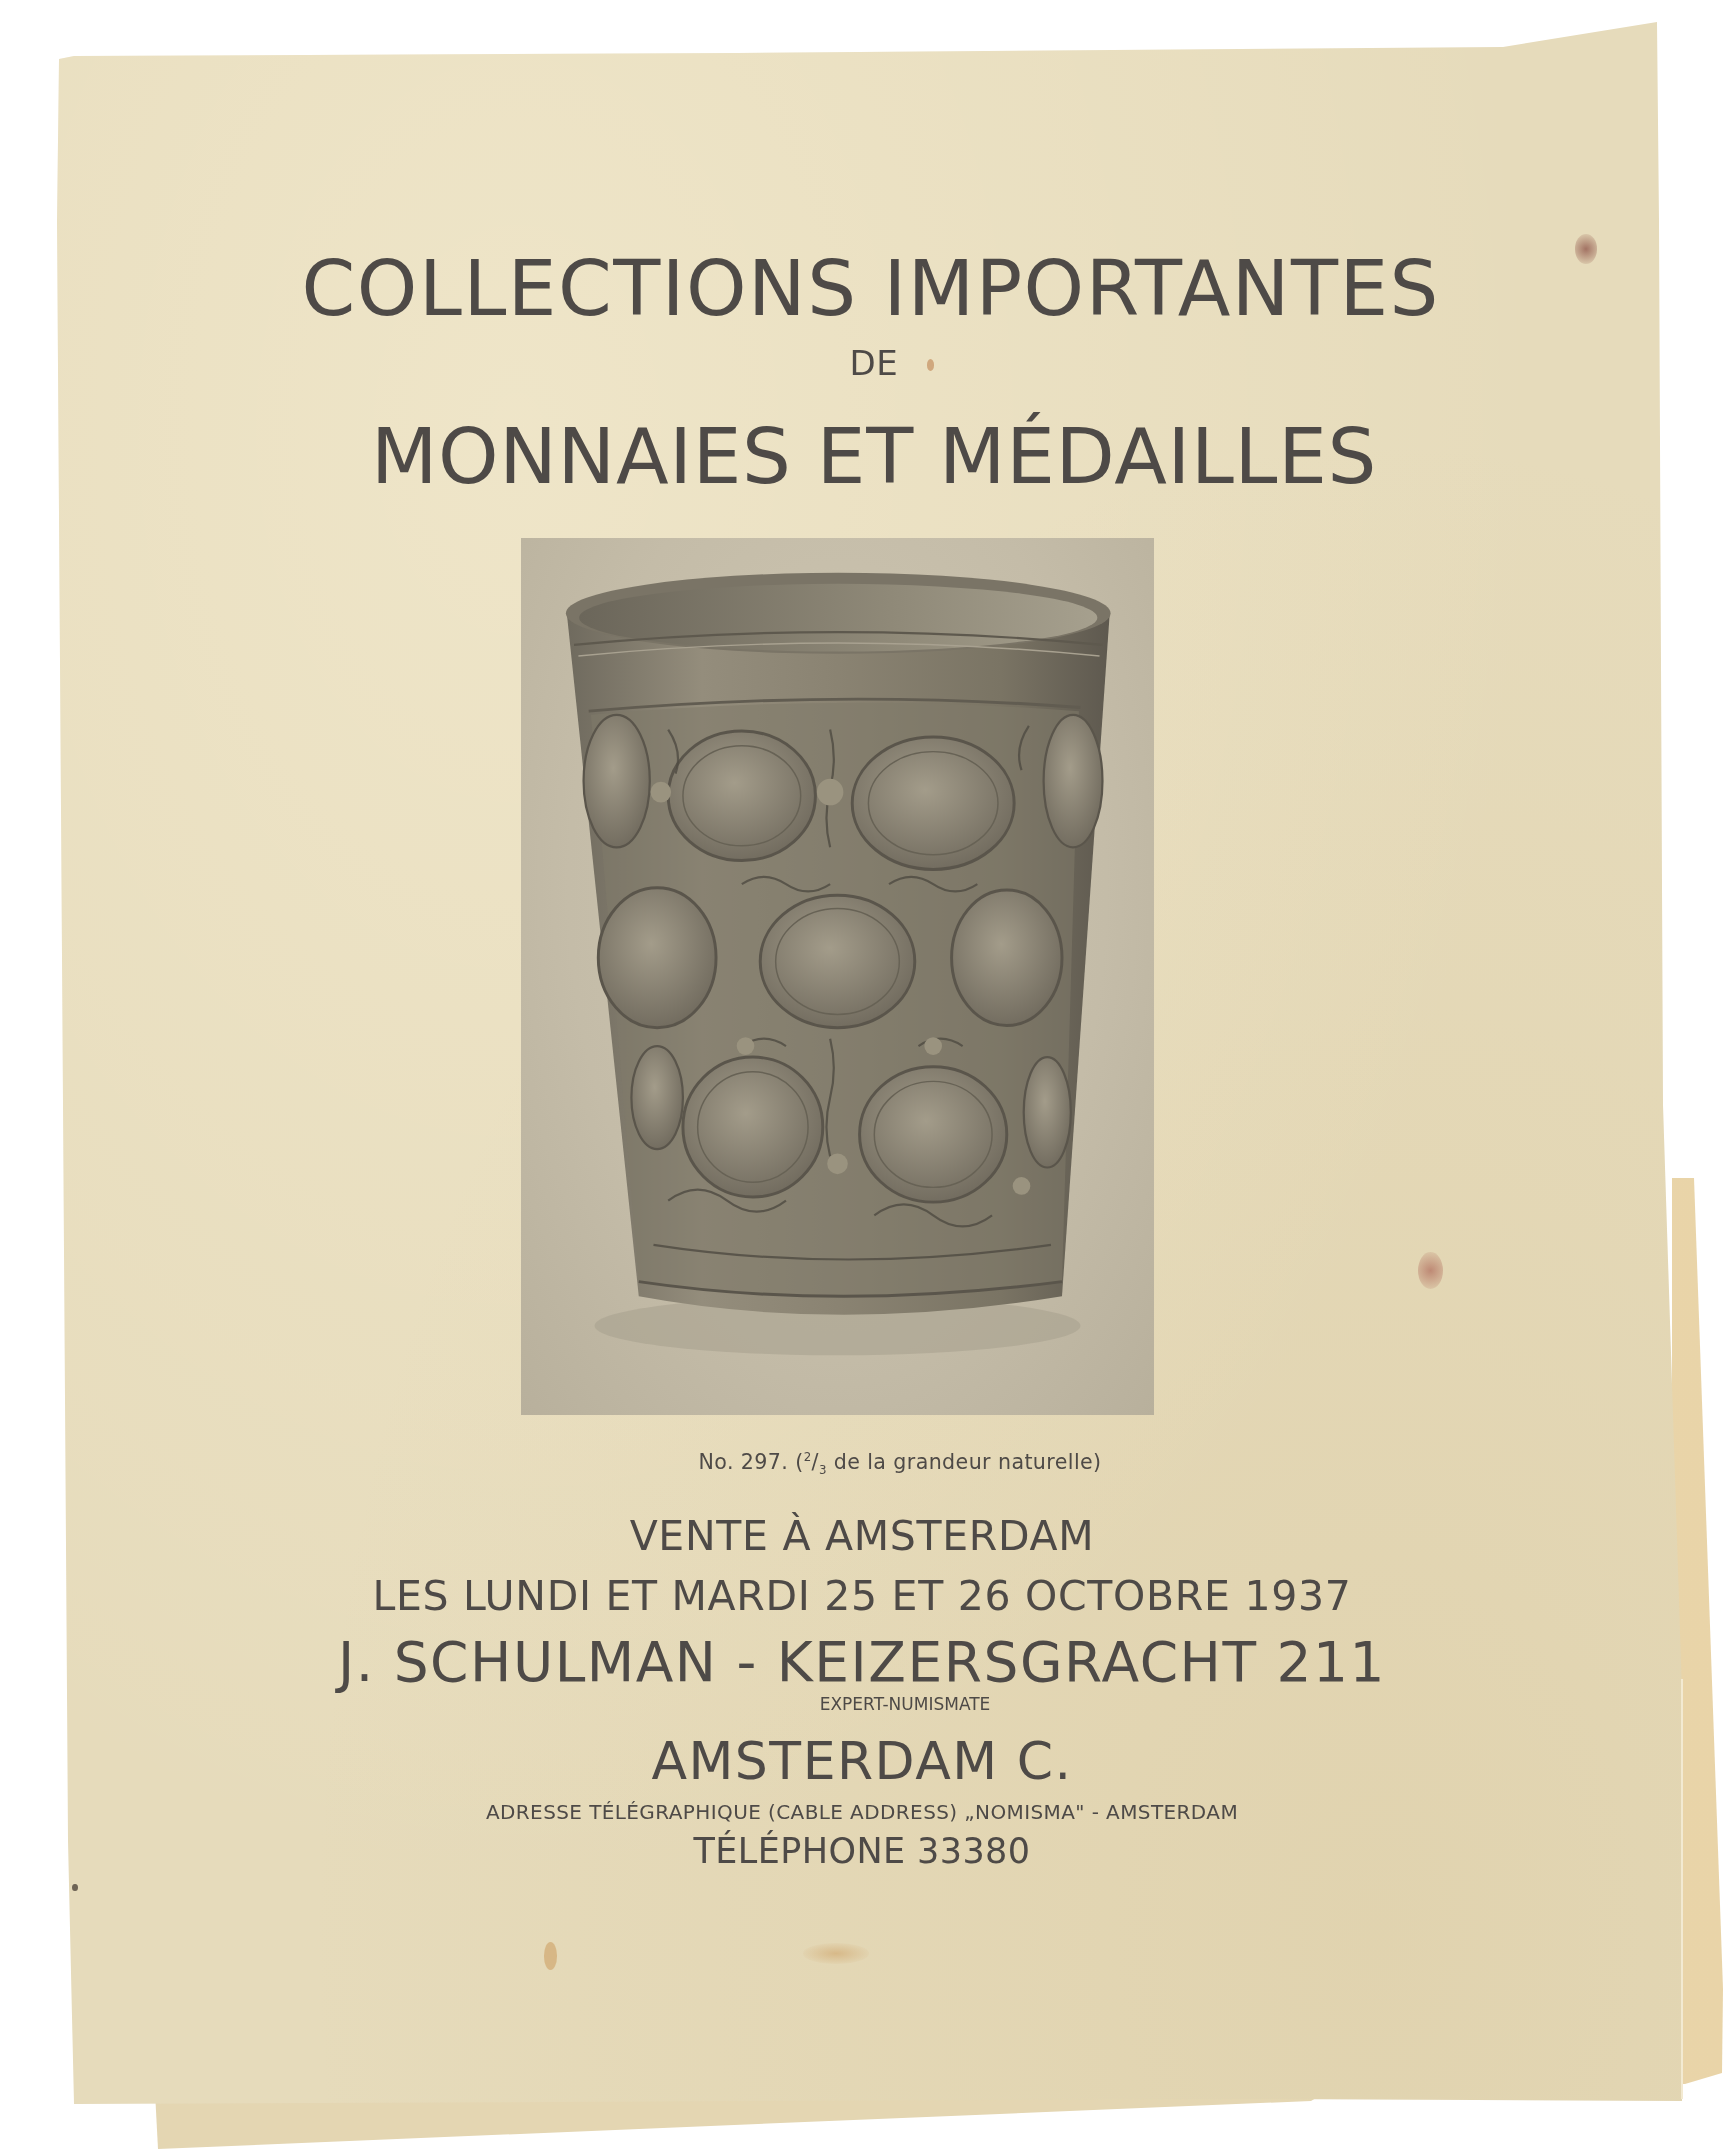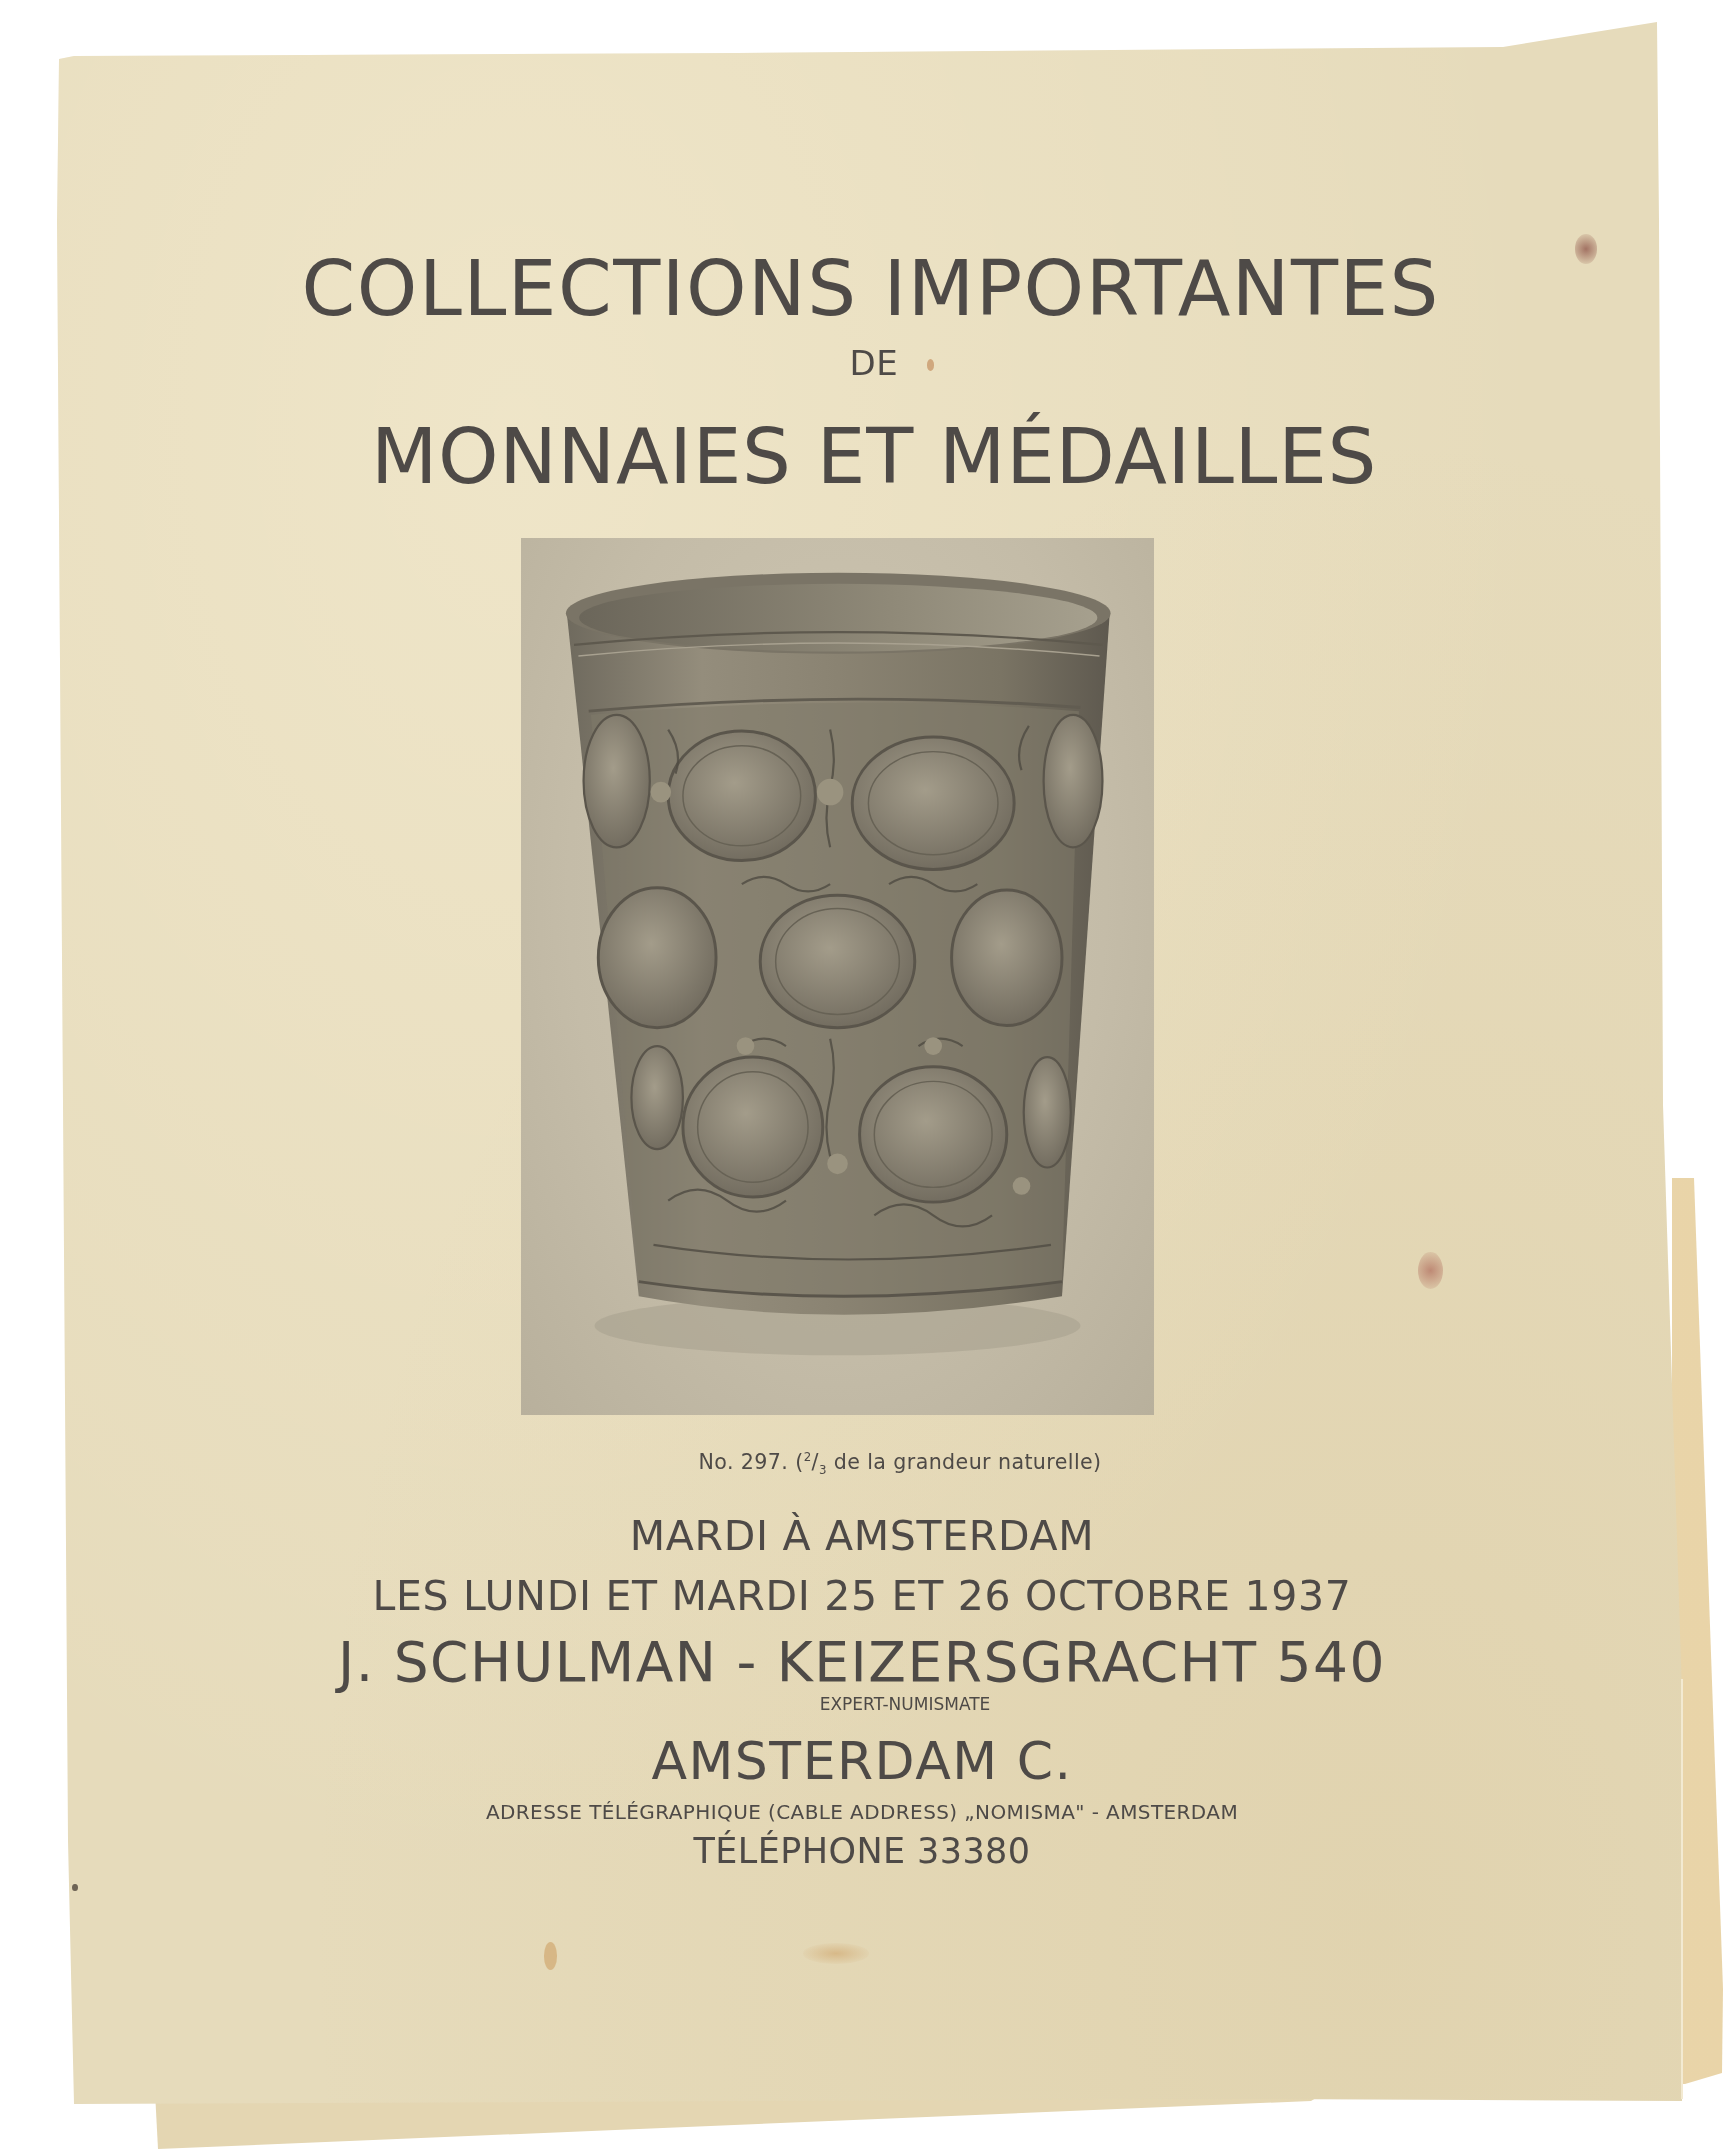--- a/index.html
+++ b/index.html
@@ -159,20 +159,20 @@
     <path d="M160 1010 Q430 1050 735 1010" stroke="#5a554b" stroke-width="4" fill="none"></path>
   </svg>
 </div>
 
 <div class="heading-line caption">
   <span>No. 297.</span>
   <span>(</span><sup>2</sup>/<sub>3</sub>
   <span>de la grandeur naturelle)</span>
 </div>
 
-<div class="heading-line l-vente">MARDI À AMSTERDAM</div>
+<div class="heading-line l-vente">VENTE À AMSTERDAM</div>
 <div class="heading-line l-dates">LES LUNDI ET MARDI 25 ET 26 OCTOBRE 1937</div>
-<div class="heading-line l-schulman">J. SCHULMAN - KEIZERSGRACHT 540</div>
+<div class="heading-line l-schulman">J. SCHULMAN - KEIZERSGRACHT 211</div>
 <div class="heading-line l-expert">EXPERT-NUMISMATE</div>
 <div class="heading-line l-amsterdam">AMSTERDAM C.</div>
 <div class="heading-line l-adresse">ADRESSE TÉLÉGRAPHIQUE (CABLE ADDRESS) „NOMISMA" - AMSTERDAM</div>
 <div class="heading-line l-telephone">TÉLÉPHONE 33380</div>
 
 
 </body></html>

